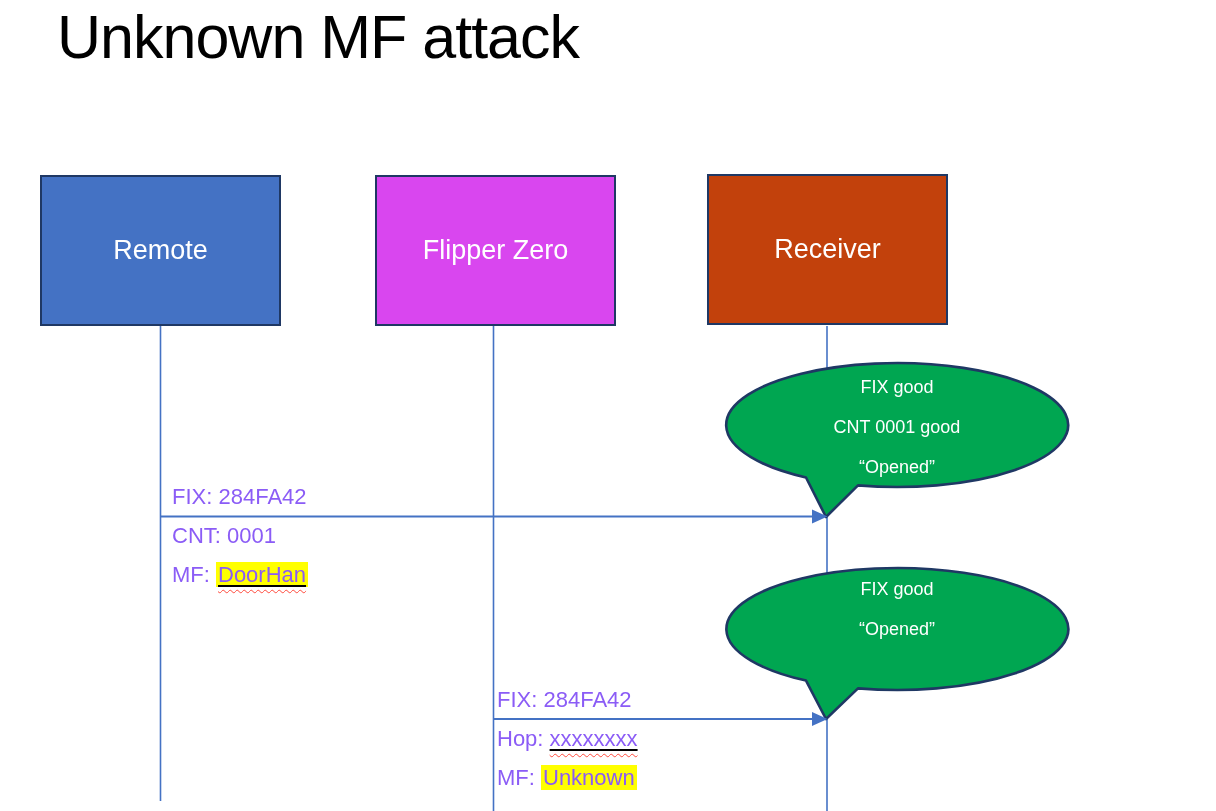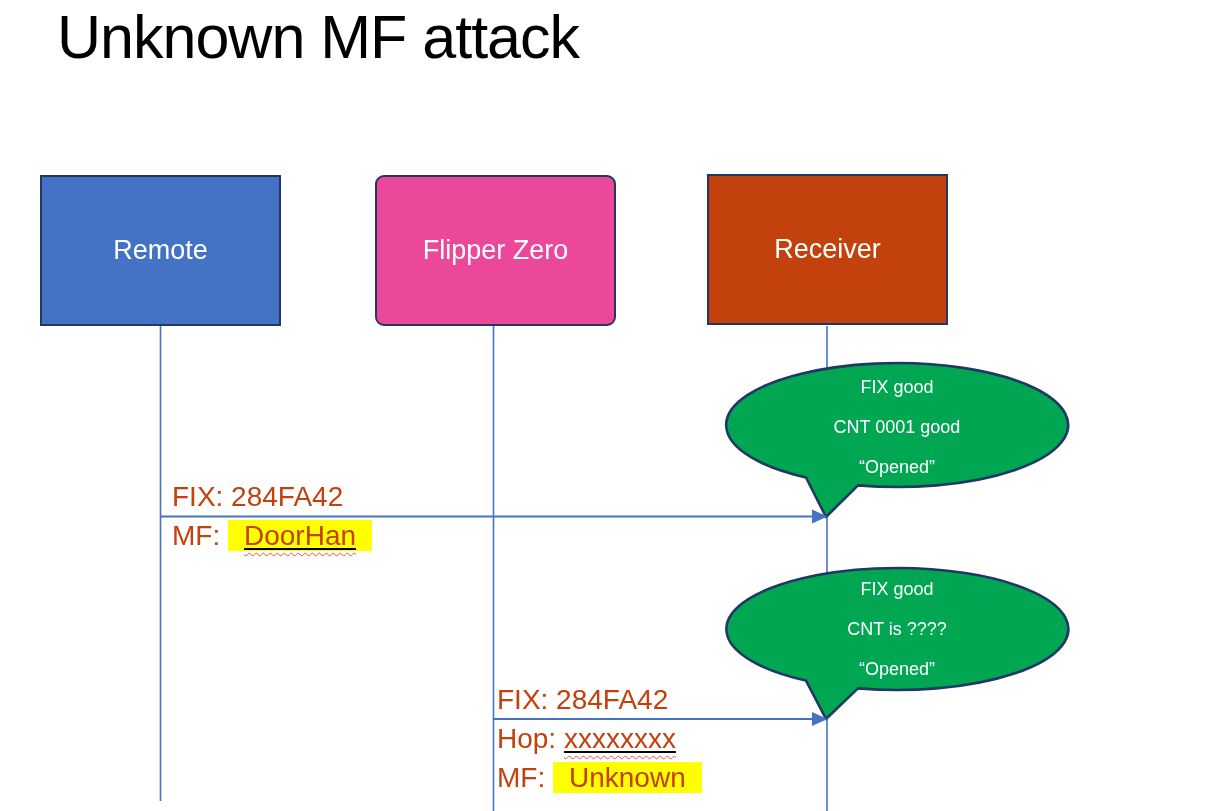--- a/index.html
+++ b/index.html
@@ -27,32 +27,32 @@
   .actor-box{
     position:absolute;
     width:237px;height:147px;
     border:2px solid #1f3864;
     display:flex;align-items:center;justify-content:center;
     color:#ffffff;
     font-size:27px;
     text-align:left;
   }
   .actor-remote{left:40px;top:175px;background:#4472c4;}
-  .actor-flipper{left:375px;top:175px;background:#ec4899;border-radius:9px;}
+  .actor-flipper{left:375px;top:175px;background:#d946ef;}
   .actor-receiver{left:707px;top:174px;background:#c2410c;}
   .msg{
     position:absolute;
-    font-size:28px;
+    font-size:22px;
     line-height:39px;
-    color:#c2410c;
+    color:#8b5cf6;
     white-space:nowrap;
   }
   .msg1{left:172px;top:477px;}
   .msg2{left:497px;top:680px;}
-  .hl{background:#ffff00;padding:0 16px;}
+  .hl{background:#ffff00;padding:0 2px;}
   .wavy{
     text-decoration-line:underline;
     text-decoration-style:wavy;
     text-decoration-color:#ff4a3c;
     text-decoration-thickness:1px;
     text-underline-offset:7px;
   }
   .ul{
     text-decoration-line:underline;
     text-decoration-style:solid;
@@ -101,33 +101,33 @@
   </div>
   <div class="actor-box actor-flipper">
     <span>Flipper Zero</span>
   </div>
   <div class="actor-box actor-receiver">
     <span>Receiver</span>
   </div>
 
   <div class="msg msg1">
     <div>FIX: 284FA42</div>
+    <div>CNT: 0001</div>
     <div><span>MF: </span><span class="hl"><span class="wavy"><span class="ul">DoorHan</span></span></span></div>
   </div>
 
   <div class="msg msg2">
     <div>FIX: 284FA42</div>
     <div><span>Hop: </span><span class="wavy"><span class="ul">xxxxxxxx</span></span></div>
     <div><span>MF: </span><span class="hl">Unknown</span></div>
   </div>
 
   <div class="callout-text callout1">
     <div>FIX good</div>
     <div>CNT 0001 good</div>
     <div>“Opened”</div>
   </div>
   <div class="callout-text callout2">
     <div>FIX good</div>
-    <div>CNT is ????</div>
     <div>“Opened”</div>
   </div>
 
 </div>
 
 </body></html>

